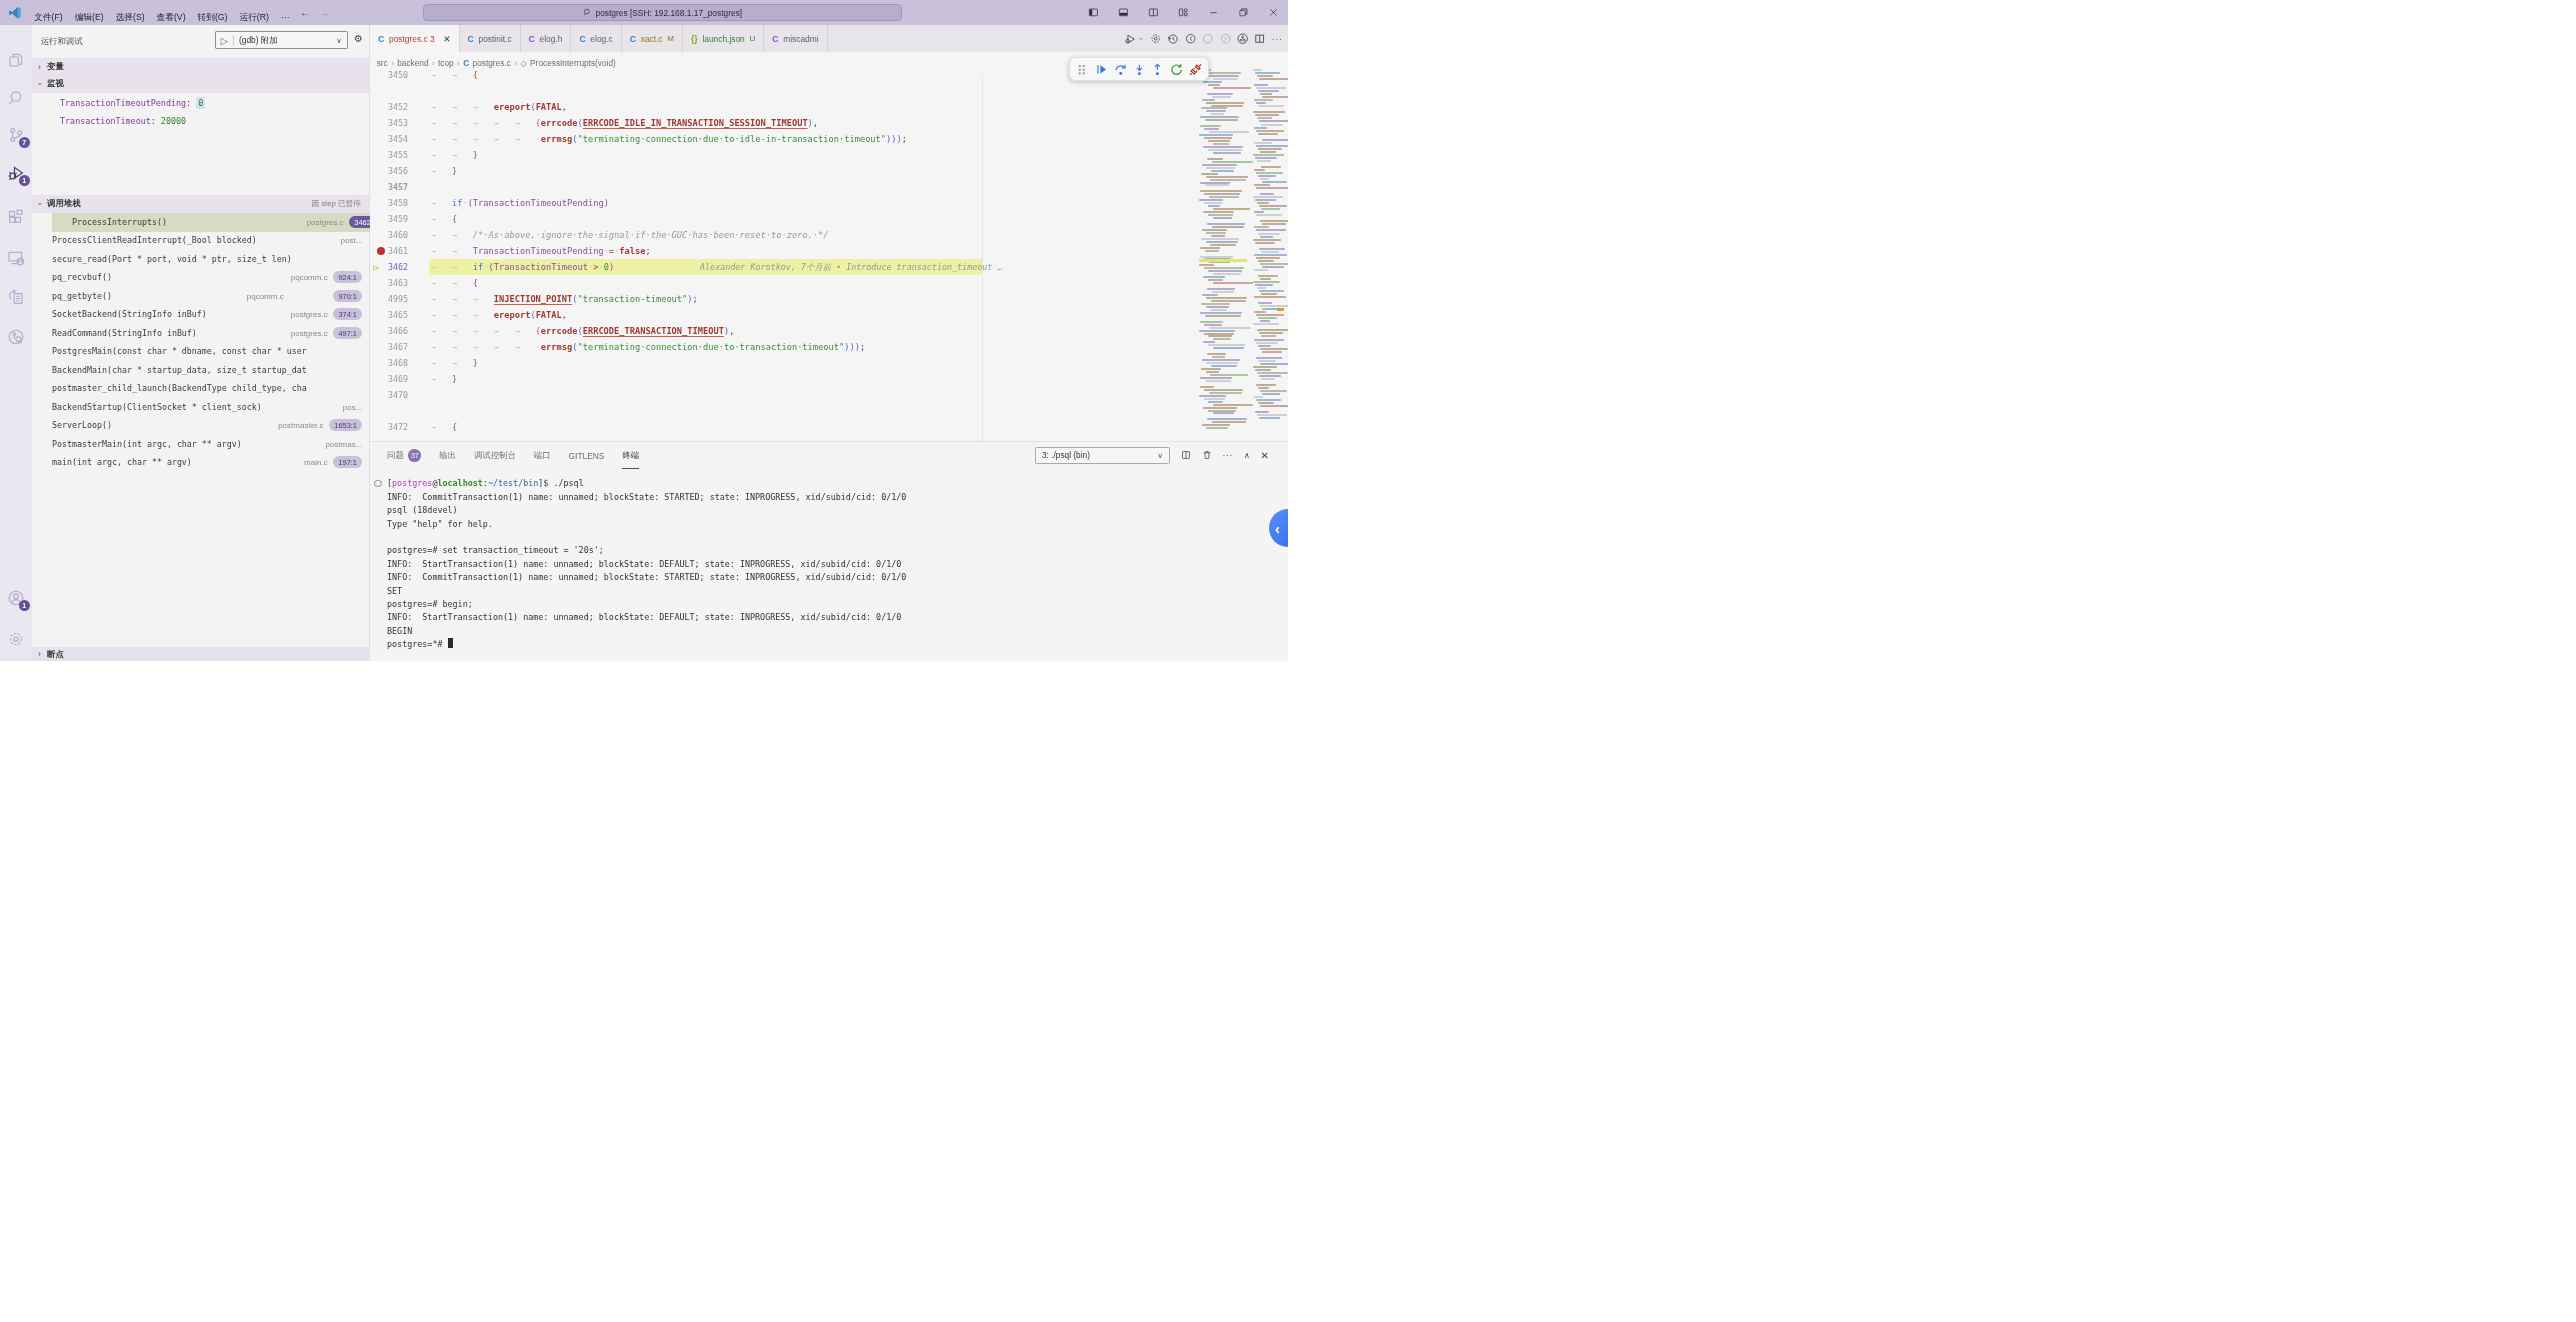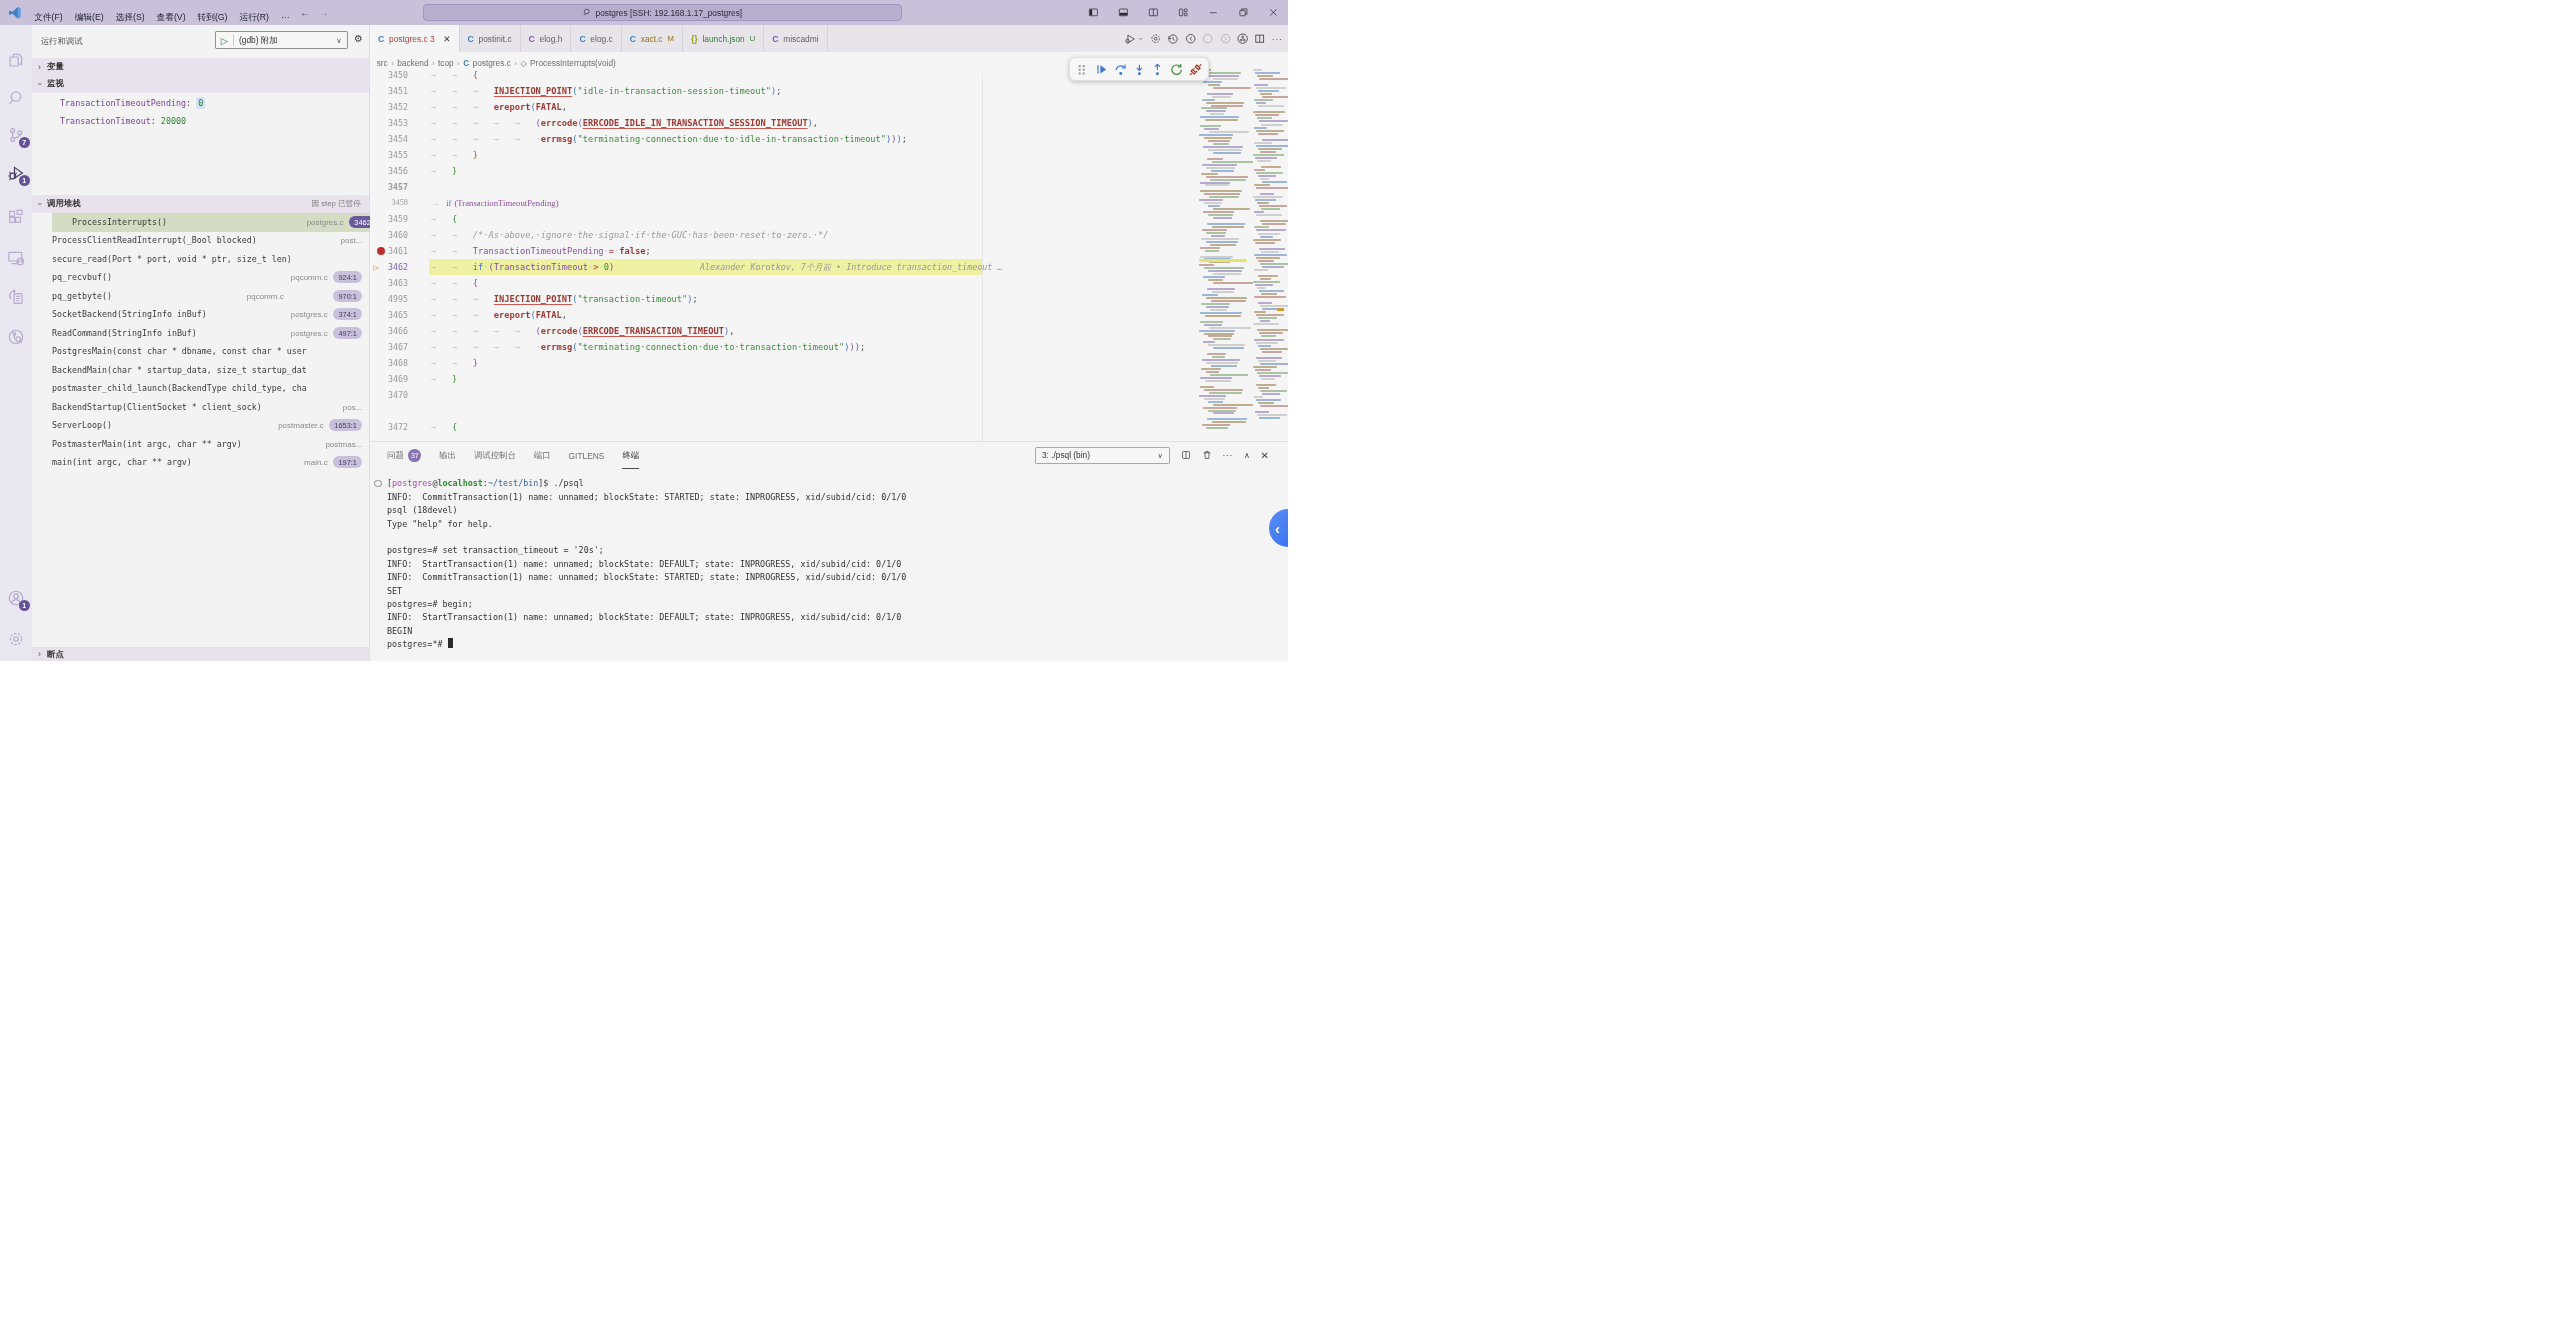--- a/index.html
+++ b/index.html
@@ -389,28 +389,27 @@
 
     <div class="section-hdr" style="top:622px; height:14px;">
       <span class="twist">›</span>
       <span>断点</span>
     </div>
   </div>
 
   <div id="editor">
     <div id="code">
         <div class="code-line" style="top: 42px;"><span class="ln">3450</span><span class="ctext"><span class="c-ws">→&nbsp;&nbsp;&nbsp;→&nbsp;&nbsp;&nbsp;</span><span class="c-pbr">{</span></span></div>
-        <div class="code-line" style="top: 58px;"><span class="ln">3451</span><span class="ctext"><span class="c-ws">→&nbsp;&nbsp;&nbsp;→&nbsp;&nbsp;&nbsp;→&nbsp;&nbsp;&nbsp;</span><span class="c-fne">INJECTION_POINT</span><span class="c-pb">(</span><span class="c-str">"idle-in-transaction-session-timeout"</span><span class="c-pb">)</span><span class="c-pun">;</span></span></div>
         <div class="code-line" style="top: 74px;"><span class="ln">3452</span><span class="ctext"><span class="c-ws">→&nbsp;&nbsp;&nbsp;→&nbsp;&nbsp;&nbsp;→&nbsp;&nbsp;&nbsp;</span><span class="c-fn">ereport</span><span class="c-pb">(</span><span class="c-kwb">FATAL</span><span class="c-pun">,</span></span></div>
         <div class="code-line" style="top: 90px;"><span class="ln">3453</span><span class="ctext"><span class="c-ws">→&nbsp;&nbsp;&nbsp;→&nbsp;&nbsp;&nbsp;→&nbsp;&nbsp;&nbsp;→&nbsp;&nbsp;&nbsp;→&nbsp;&nbsp;&nbsp;</span><span class="c-pp">(</span><span class="c-fn">errcode</span><span class="c-pb">(</span><span class="c-fne">ERRCODE_IDLE_IN_TRANSACTION_SESSION_TIMEOUT</span><span class="c-pb">)</span><span class="c-pun">,</span></span></div>
         <div class="code-line" style="top: 106px;"><span class="ln">3454</span><span class="ctext"><span class="c-ws">→&nbsp;&nbsp;&nbsp;→&nbsp;&nbsp;&nbsp;→&nbsp;&nbsp;&nbsp;→&nbsp;&nbsp;&nbsp;→&nbsp;&nbsp;&nbsp;</span><span class="c-ws">·</span><span class="c-fn">errmsg</span><span class="c-pb">(</span><span class="c-str">"terminating·connection·due·to·idle-in-transaction·timeout"</span><span class="c-pb">)</span><span class="c-pp">)</span><span class="c-pb">)</span><span class="c-pun">;</span></span></div>
         <div class="code-line" style="top: 122px;"><span class="ln">3455</span><span class="ctext"><span class="c-ws">→&nbsp;&nbsp;&nbsp;→&nbsp;&nbsp;&nbsp;</span><span class="c-pbr">}</span></span></div>
         <div class="code-line" style="top: 138px;"><span class="ln">3456</span><span class="ctext"><span class="c-ws">→&nbsp;&nbsp;&nbsp;</span><span class="c-pg">}</span></span></div>
         <div class="code-line" style="top: 154px; font-weight: bold;"><span class="ln">3457</span><span class="ctext"></span></div>
-        <div class="code-line" style="top: 170px; font-family: Liberation Serif, serif;"><span class="ln">3458</span><span class="ctext"><span class="c-ws">→&nbsp;&nbsp;&nbsp;</span><span class="c-kw">if</span><span class="c-ws">·</span><span class="c-pp">(</span><span class="c-var">TransactionTimeoutPending</span><span class="c-pp">)</span></span></div>
+        <div class="code-line" style="top: 170px;"><span class="ln">3458</span><span class="ctext"><span class="c-ws">→&nbsp;&nbsp;&nbsp;</span><span class="c-kw">if</span><span class="c-ws">·</span><span class="c-pp">(</span><span class="c-var">TransactionTimeoutPending</span><span class="c-pp">)</span></span></div>
         <div class="code-line" style="top: 186px;"><span class="ln">3459</span><span class="ctext"><span class="c-ws">→&nbsp;&nbsp;&nbsp;</span><span class="c-pg">{</span></span></div>
         <div class="code-line" style="top: 202px;"><span class="ln">3460</span><span class="ctext"><span class="c-ws">→&nbsp;&nbsp;&nbsp;→&nbsp;&nbsp;&nbsp;</span><span class="c-cmt">/*·As·above,·ignore·the·signal·if·the·GUC·has·been·reset·to·zero.·*/</span></span></div>
         <div class="code-line" style="top: 218px;"><span class="ln">3461</span><span class="bp-dot"></span><span class="ctext"><span class="c-ws">→&nbsp;&nbsp;&nbsp;→&nbsp;&nbsp;&nbsp;</span><span class="c-var">TransactionTimeoutPending</span><span class="c-ws">·</span><span class="c-op">=</span><span class="c-ws">·</span><span class="c-kwb">false</span><span class="c-pun">;</span></span></div>
         <div class="code-line cur" style="top: 234px;"><div class="band"></div><span class="ln">3462</span><span class="cur-arrow">▷</span><span class="ctext"><span class="c-ws">→&nbsp;&nbsp;&nbsp;→&nbsp;&nbsp;&nbsp;</span><span class="c-kw">if</span><span class="c-ws">·</span><span class="c-pp">(</span><span class="c-var">TransactionTimeout</span><span class="c-ws">·</span><span class="c-op">&gt;</span><span class="c-ws">·</span><span class="c-num">0</span><span class="c-pp">)</span></span><span class="blame">Alexander Korotkov, 7个月前 • Introduce transaction_timeout …</span></div>
         <div class="code-line" style="top: 250px;"><span class="ln">3463</span><span class="ctext"><span class="c-ws">→&nbsp;&nbsp;&nbsp;→&nbsp;&nbsp;&nbsp;</span><span class="c-pp">{</span></span></div>
         <div class="code-line" style="top: 266px;"><span class="ln">4995</span><span class="ctext"><span class="c-ws">→&nbsp;&nbsp;&nbsp;→&nbsp;&nbsp;&nbsp;→&nbsp;&nbsp;&nbsp;</span><span class="c-fne">INJECTION_POINT</span><span class="c-pb">(</span><span class="c-str">"transaction-timeout"</span><span class="c-pb">)</span><span class="c-pun">;</span></span></div>
         <div class="code-line" style="top: 282px;"><span class="ln">3465</span><span class="ctext"><span class="c-ws">→&nbsp;&nbsp;&nbsp;→&nbsp;&nbsp;&nbsp;→&nbsp;&nbsp;&nbsp;</span><span class="c-fn">ereport</span><span class="c-pb">(</span><span class="c-kwb">FATAL</span><span class="c-pun">,</span></span></div>
         <div class="code-line" style="top: 298px;"><span class="ln">3466</span><span class="ctext"><span class="c-ws">→&nbsp;&nbsp;&nbsp;→&nbsp;&nbsp;&nbsp;→&nbsp;&nbsp;&nbsp;→&nbsp;&nbsp;&nbsp;→&nbsp;&nbsp;&nbsp;</span><span class="c-pp">(</span><span class="c-fn">errcode</span><span class="c-pb">(</span><span class="c-fne">ERRCODE_TRANSACTION_TIMEOUT</span><span class="c-pb">)</span><span class="c-pun">,</span></span></div>
         <div class="code-line" style="top: 314px;"><span class="ln">3467</span><span class="ctext"><span class="c-ws">→&nbsp;&nbsp;&nbsp;→&nbsp;&nbsp;&nbsp;→&nbsp;&nbsp;&nbsp;→&nbsp;&nbsp;&nbsp;→&nbsp;&nbsp;&nbsp;</span><span class="c-ws">·</span><span class="c-fn">errmsg</span><span class="c-pb">(</span><span class="c-str">"terminating·connection·due·to·transaction·timeout"</span><span class="c-pb">)</span><span class="c-pp">)</span><span class="c-pb">)</span><span class="c-pun">;</span></span></div>
         <div class="code-line" style="top: 330px;"><span class="ln">3468</span><span class="ctext"><span class="c-ws">→&nbsp;&nbsp;&nbsp;→&nbsp;&nbsp;&nbsp;</span><span class="c-pp">}</span></span></div>

